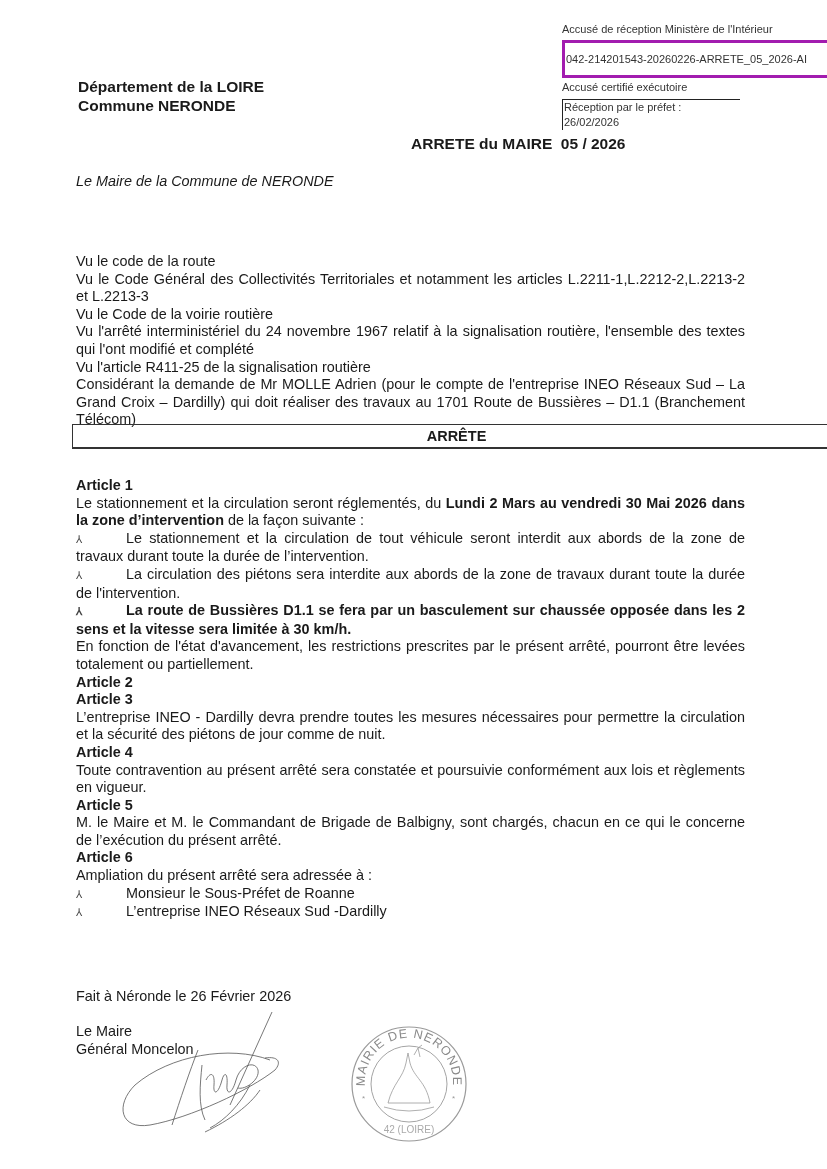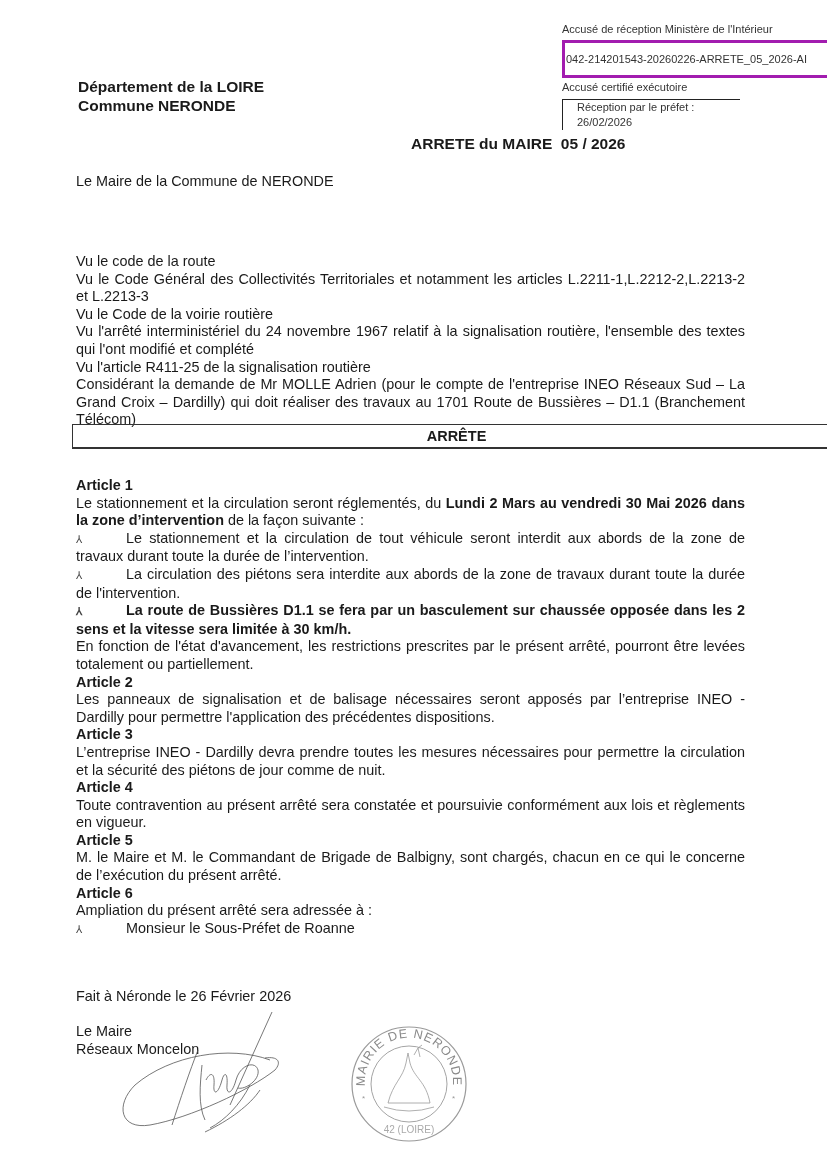--- a/index.html
+++ b/index.html
@@ -12,35 +12,35 @@
     font-size: 11px; color: #333; line-height: 19px;
     font-family: "Liberation Sans", sans-serif;
   }
   .stamp .row { white-space: nowrap; }
   .stamp .box1 {
     border: 3px solid #a21caf; display: inline-block; padding: 8px 1px; line-height: 16px;
     width: 287px; box-sizing: border-box; margin-top: 1px;
   }
   .stamp .box2 {
     border-left: 1px solid #222; border-top: 1px solid #222; display: inline-block;
-    padding: 0 14px; line-height: 15px; width: 178px; box-sizing: border-box; margin-top: 2px;
+    padding: 0 1px; line-height: 15px; width: 178px; box-sizing: border-box; margin-top: 2px;
   }
   .dept {
     position: absolute; left: 78px; top: 77px; font-weight: bold; font-size: 15.5px; line-height: 19px;
   }
   .title {
     position: absolute; left: 411px; top: 135px; font-weight: bold; font-size: 15.5px; white-space: pre; text-align: center;
   }
   .body {
     position: absolute; left: 76px; width: 669px; font-size: 14.4px; line-height: 17.6px;
     text-align: justify;
   }
   .body p { margin: 0; }
   .body .b { font-weight: bold; }
-  .intro { top: 173px; }
+  .intro { top: 173px; font-style: italic; }
   .vu { top: 208px; margin-top: 45px; }
   .arrete-box {
     position: absolute; left: 72px; top: 424px; width: 770px; height: 25px; box-sizing: border-box;
     border: 1px solid #333; border-right-width: 2px; border-bottom-width: 2px;
     text-align: center; font-weight: bold; font-size: 14.5px; line-height: 23px;
   }
   .articles { top: 477px; }
   .bullet { display: inline-block; width: 50px; font-size: 11px; color: #444; }
   .list-bullet { display: inline-block; width: 50px; font-size: 11px; color: #444; }
   .footer {
@@ -83,40 +83,40 @@
 
 <div class="body articles">
   <p class="b">Article 1</p>
   <p><span>Le stationnement et la circulation seront réglementés, du </span><span class="b">Lundi 2 Mars au vendredi 30 Mai 2026 dans la zone d’intervention</span><span> de la façon suivante :</span></p>
   <p><span class="bullet">⅄</span><span>Le stationnement et la circulation de tout véhicule seront interdit aux abords de la zone de travaux durant toute la durée de l’intervention.</span></p>
   <p><span class="bullet">⅄</span><span>La circulation des piétons sera interdite aux abords de la zone de travaux durant toute la durée de l'intervention.</span></p>
   <p class="b"><span class="bullet">⅄</span><span>La route de Bussières D1.1 se fera par un basculement sur chaussée opposée dans les 2 sens et la vitesse sera limitée à 30 km/h.</span></p>
   <p>En fonction de l'état d'avancement, les restrictions prescrites par le présent arrêté, pourront être levées totalement ou partiellement.</p>
 
   <p class="b">Article 2</p>
-  <p>Les panneaux de signalisation et de balisage nécessaires seront apposés par l’entreprise INEO - Dardilly pour permettre l'application des précédentes dispositions.</p>
 
   <p class="b">Article 3</p>
   <p>L’entreprise INEO - Dardilly devra prendre toutes les mesures nécessaires pour permettre la circulation et la sécurité des piétons de jour comme de nuit.</p>
 
   <p class="b">Article 4</p>
   <p>Toute contravention au présent arrêté sera constatée et poursuivie conformément aux lois et règlements en vigueur.</p>
 
   <p class="b">Article 5</p>
   <p>M. le Maire et M. le Commandant de Brigade de Balbigny, sont chargés, chacun en ce qui le concerne de l’exécution du présent arrêté.</p>
 
   <p class="b">Article 6</p>
   <p>Ampliation du présent arrêté sera adressée à :</p>
   <p><span class="list-bullet">⅄</span><span>Monsieur le Sous-Préfet de Roanne</span></p>
+  <p><span class="list-bullet">⅄</span><span>L’entreprise INEO Réseaux Sud -Dardilly</span></p>
 </div>
 
 <div class="footer fait">Fait à Néronde le 26 Février 2026</div>
 <div class="footer signer">
   <div>Le Maire</div>
-  <div>Réseaux Moncelon</div>
+  <div>Général Moncelon</div>
 </div>
 
 <svg class="signature" width="180" height="130" viewBox="0 0 180 130">
   <g fill="none" stroke="#555" stroke-width="0.8">
     <path d="M162 2 L120 95"></path>
     <path d="M160 50 C120 35, 60 45, 25 75 C5 95, 10 120, 40 115 C80 108, 140 80, 165 60 C172 52, 168 46, 155 48"></path>
     <path d="M88 40 C80 60, 70 90, 62 115"></path>
     <path d="M92 55 C90 75, 88 95, 95 110"></path>
     <path d="M96 70 C100 62, 105 62, 104 75 C103 85, 108 85, 112 70 C114 62, 118 62, 117 75 C116 85, 122 85, 126 70"></path>
     <path d="M126 70 C130 55, 145 50, 148 60 C150 70, 135 80, 128 78"></path>

